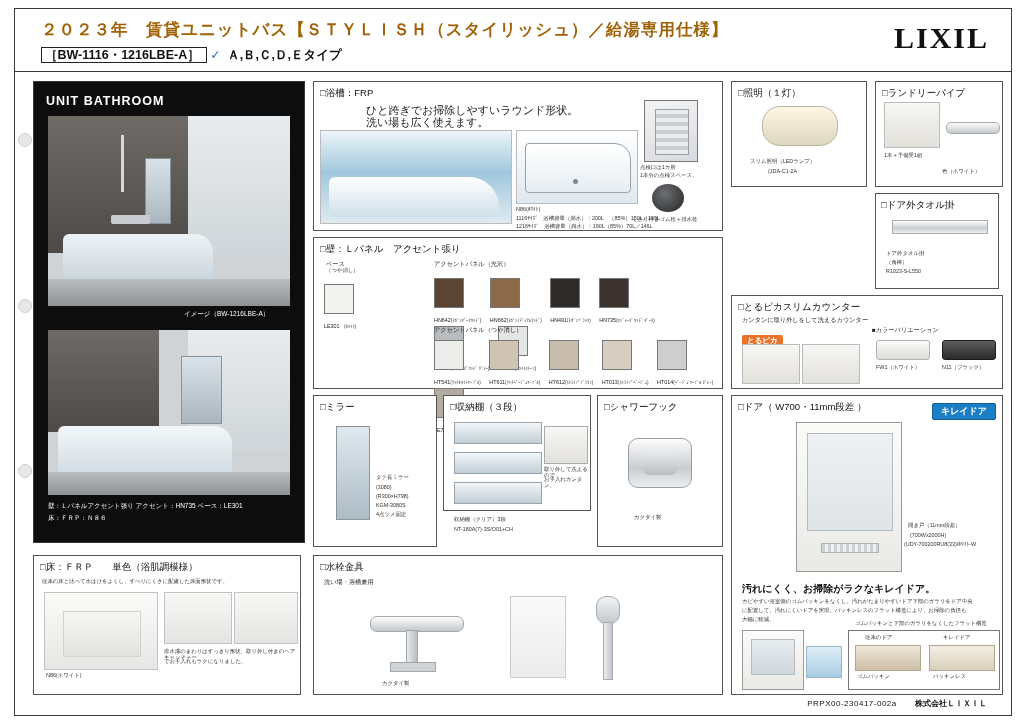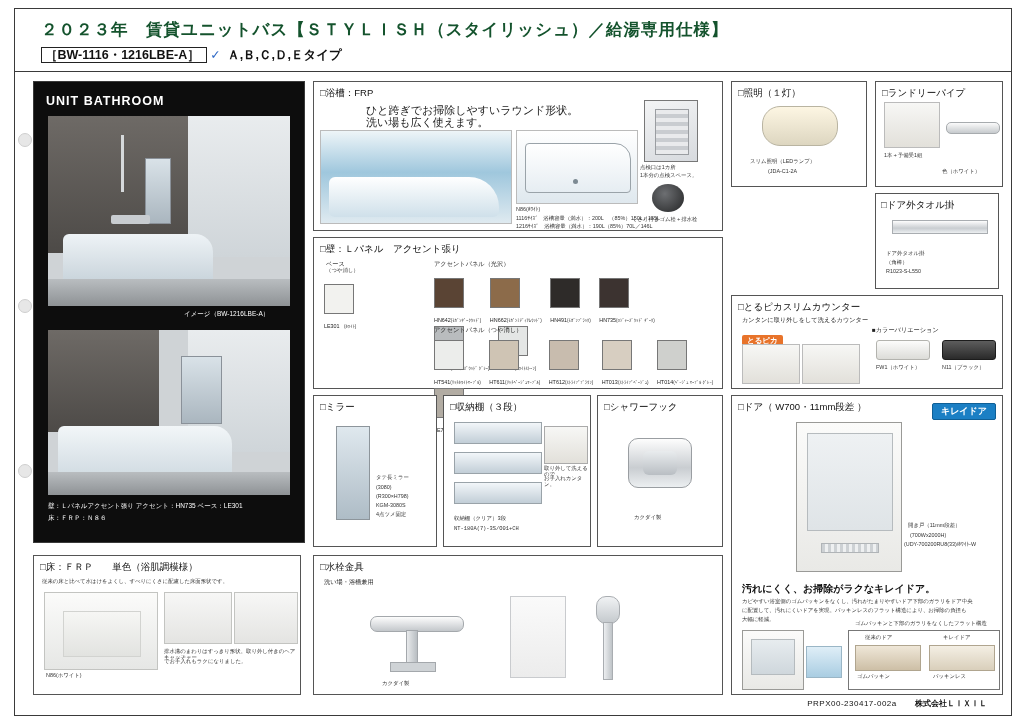--- a/index.html
+++ b/index.html
@@ -9,21 +9,21 @@
   }
   .sheet{position:absolute;left:14px;top:8px;width:996px;height:706px;border:1px solid #3a3a3a;background:#fff;}
   
   .hole{position:absolute;left:3px;width:12px;height:12px;border-radius:50%;background:#e7e7e7;border:1px solid #cfcfcf;}
   .hole.h1{top:124px;}
   .hole.h2{top:290px;}
   .hole.h3{top:455px;}
 
   
   .hdr{position:absolute;left:0;top:0;width:100%;height:62px;border-bottom:1px solid #3a3a3a;}
-  .hdr-title{position:absolute;left:26px;top:10px;font-size:16.5px;letter-spacing:1px;font-weight:bold;color:#14532d;white-space:nowrap;text-align:center;}
+  .hdr-title{position:absolute;left:26px;top:10px;font-size:16.5px;letter-spacing:1px;font-weight:bold;color:#a16207;white-space:nowrap;text-align:center;}
   .hdr-sub{position:absolute;left:26px;top:38px;font-size:12.5px;font-weight:bold;color:#111;white-space:nowrap;}
   .hdr-sub .box{border:1px solid #222;padding:0 3px;}
   .hdr-sub .slash{color:#2b66c4;font-weight:bold;margin:0 3px;}
   .logo{position:absolute;right:22px;top:12px;font-size:30px;font-weight:bold;letter-spacing:2px;color:#111;font-family:"Liberation Serif",serif;}
 
   
   .box-panel{position:absolute;border:1px solid #555;background:#fff;box-sizing:border-box;}
   .cap{font-size:11px;color:#222;line-height:1.25;padding-left:42px;}
   .cap6{font-size:6.2px;color:#222;line-height:1.2;}
   .cap5{font-size:5.4px;color:#333;line-height:1.15;}
@@ -79,20 +79,21 @@
 
     <div class="hdr">
       <div class="hdr-title">２０２３年　賃貸ユニットバス【ＳＴＹＬＩＳＨ（スタイリッシュ）／給湯専用仕様】</div>
       <div class="hdr-sub">
         <span class="box">
           <span>［BW-1116・1216LBE-A］</span>
         </span>
         <span class="slash">✓</span>
         <span>Ａ,Ｂ,Ｃ,Ｄ,Ｅタイプ</span>
       </div>
+      <div class="logo">LIXIL</div>
     </div>
 
     <div class="photoblk">
       <div class="ub">UNIT BATHROOM</div>
       <div class="ph1">
         <div class="bath">
           <div class="wall-dark"></div>
             <div class="wall-light"></div>
           <div class="shower"></div>
             <div class="mirror"></div>
@@ -180,21 +181,21 @@
     <div class="box-panel" style="left:298px;top:386px;width:124px;height:152px;">
       <div class="ttl" style="position:absolute;left:6px;top:5px;">□ミラー</div>
       <div style="position:absolute;left:22px;top:30px;width:32px;height:92px;background:linear-gradient(180deg,#dfe8ee,#aebcc6);border:1px solid #8d959b;"></div>
       <div class="cap5" style="position:absolute;left:62px;top:78px;">タテ長ミラー</div>
       <div class="cap5" style="position:absolute;left:62px;top:88px;">(3080)</div>
       <div class="cap5" style="position:absolute;left:62px;top:97px;">(R300×H798)</div>
       <div class="cap5" style="position:absolute;left:62px;top:106px;">KGM-3080S</div>
       <div class="cap5" style="position:absolute;left:62px;top:115px;">4点ツメ固定</div>
     </div>
 
-    <div class="box-panel" style="left:428px;top:386px;width:148px;height:152px;font-family:Liberation Mono, monospace;">
+    <div class="box-panel" style="left:428px;top:386px;width:148px;height:116px;">
       <div class="ttl" style="position:absolute;left:6px;top:5px;">□収納棚（３段）</div>
       <div style="position:absolute;left:10px;top:24px;width:88px;height:88px;">
         <div style="position:absolute;left:0;top:2px;width:86px;height:20px;background:linear-gradient(180deg,#f2f6f9,#c2ced7);border:1px solid #9aa3a9;"></div>
         <div style="position:absolute;left:0;top:32px;width:86px;height:20px;background:linear-gradient(180deg,#f2f6f9,#c2ced7);border:1px solid #9aa3a9;"></div>
         <div style="position:absolute;left:0;top:62px;width:86px;height:20px;background:linear-gradient(180deg,#f2f6f9,#c2ced7);border:1px solid #9aa3a9;"></div>
       </div>
       <div class="lightimg" style="position:absolute;left:100px;top:30px;width:42px;height:36px;border:1px solid #aaa;"></div>
       <div class="cap5" style="position:absolute;left:100px;top:70px;width:46px;">取り外して洗えるので</div>
       <div class="cap5" style="position:absolute;left:100px;top:80px;width:46px;">お手入れカンタン。</div>
       <div class="cap5" style="position:absolute;left:10px;top:120px;">収納棚（クリア）3段</div>

